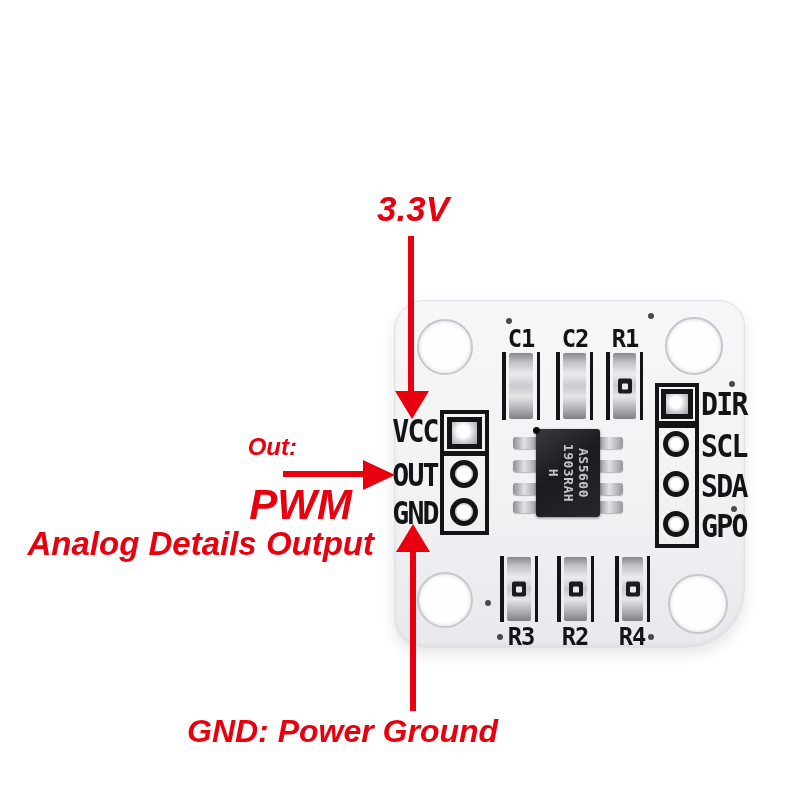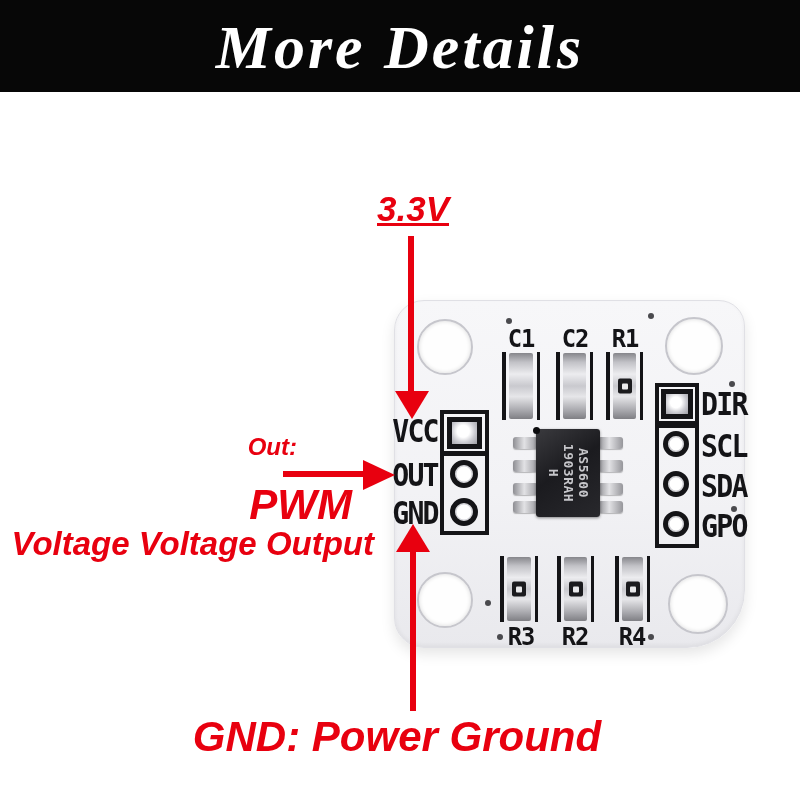--- a/index.html
+++ b/index.html
@@ -98,23 +98,20 @@
   .ahead{position:absolute;width:0;height:0;}
   .ahead.down{border-left:17px solid transparent;border-right:17px solid transparent;border-top:28px solid var(--accent-red);}
   .ahead.up{border-left:17px solid transparent;border-right:17px solid transparent;border-bottom:28px solid var(--accent-red);}
   .ahead.right{border-top:15px solid transparent;border-bottom:15px solid transparent;border-left:32px solid var(--accent-red);}
 </style>
 </head>
 <body>
 
 <div class="canvas">
 
-  <div class="banner">
-    <div class="banner-title">More Details</div>
-  </div>
 
   <div class="board"></div>
 
   <div class="mount-hole" style="left:417px;top:319px;width:56px;height:56px;"></div>
   <div class="mount-hole" style="left:665px;top:317px;width:58px;height:58px;"></div>
   <div class="mount-hole" style="left:417px;top:572px;width:56px;height:56px;"></div>
   <div class="mount-hole" style="left:668px;top:574px;width:60px;height:60px;"></div>
 
   <div class="fid-dot" style="left:506px;top:318px;"></div>
   <div class="fid-dot" style="left:648px;top:313px;"></div>
@@ -201,27 +198,27 @@
     <div class="rail l"></div>
       <div class="rail r"></div>
     <div class="body">
         <div class="marker"></div>
       </div>
   </div>
   <div class="comp-label" style="left:493px;top:622px;">R3</div>
   <div class="comp-label" style="left:547px;top:622px;">R2</div>
   <div class="comp-label" style="left:604px;top:622px;">R4</div>
 
-  <div class="red-text" style="left:372px;top:191px;width:82px;text-align:center;font-size:35px;text-decoration:underline;">3.3V</div>
+  <div class="red-text" style="left:372px;top:191px;width:82px;text-align:center;font-size:35px;">3.3V</div>
   <div class="shaft-v" style="left:408px;top:236px;height:157px;"></div>
   <div class="ahead down" style="left:395px;top:391px;"></div>
 
   <div class="red-text" style="right:503px;top:434px;font-size:24px;">Out:</div>
   <div class="shaft-h" style="left:283px;top:471px;width:82px;"></div>
   <div class="ahead right" style="left:363px;top:460px;"></div>
   <div class="red-text" style="right:448px;top:483px;font-size:42px;">PWM</div>
-  <div class="red-text" style="right:426px;top:527px;font-size:33px;">Voltage Voltage Output</div>
+  <div class="red-text" style="right:426px;top:527px;font-size:33px;">Analog Details Output</div>
 
   <div class="ahead up" style="left:396px;top:524px;"></div>
   <div class="shaft-v" style="left:410px;top:550px;height:161px;"></div>
-  <div class="red-text" style="left:187px;top:715px;width:420px;text-align:center;font-size:42px;">GND: Power Ground</div>
+  <div class="red-text" style="left:187px;top:715px;width:420px;font-size:32px;">GND: Power Ground</div>
 
 </div>
 
 </body></html>

